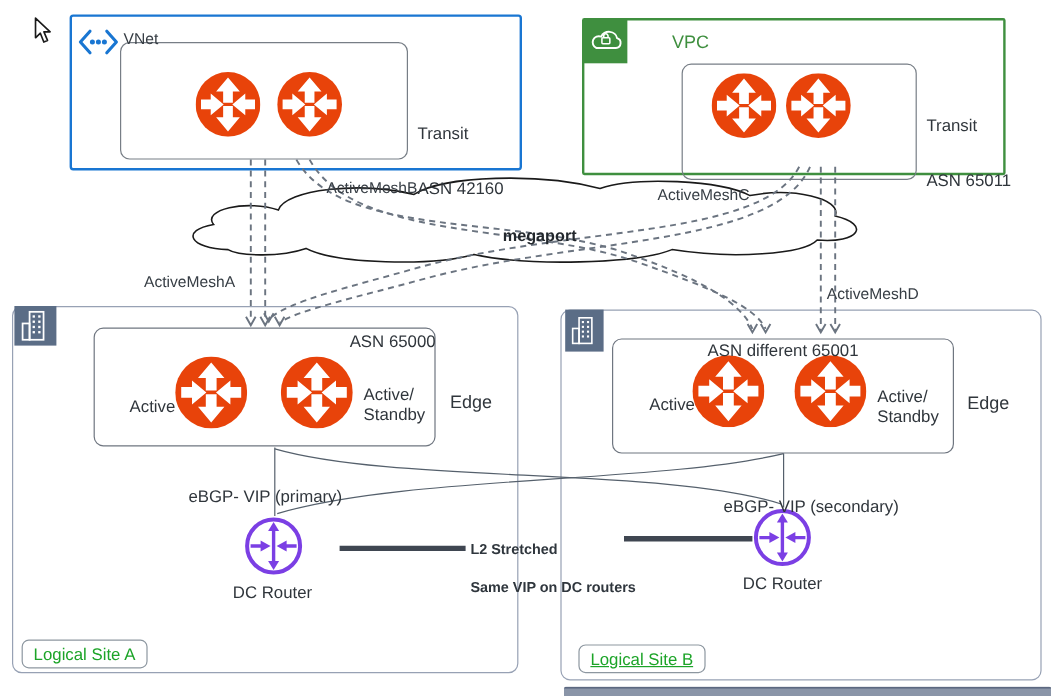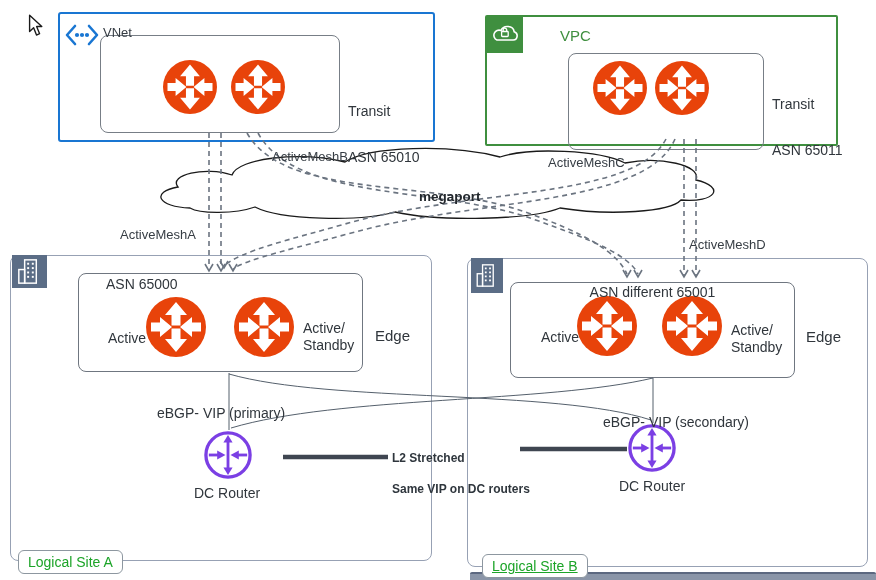--- a/index.html
+++ b/index.html
@@ -16,21 +16,21 @@
   .vpc-icon{left:486px;top:16px;width:37px;height:37px;z-index:3;position:absolute;}
   .vpc-inner{left:568px;top:53px;width:196px;height:97px;border:1px solid #777e86;border-radius:8px;}
   .site-box{border:1.5px solid #97a1b4;border-radius:8px;}
   .site-a{left:10px;top:255px;width:422px;height:306px;}
   .site-b{left:467px;top:258px;width:401px;height:309px;}
   .bld{position:absolute;z-index:3;background:#5b6d86;}
   .edge-inner{border:1px solid #6f7680;border-radius:8px;}
   .edge-a{left:78px;top:273px;width:285px;height:99px;}
   .edge-b{left:510px;top:282px;width:285px;height:96px;}
   .tag{position:absolute;z-index:3;border:1px solid #8d97a0;border-radius:6px;
-       padding:3px 9px;font-size:14px;color:#1ca428;background:#fff;margin-top:17px;}
+       padding:3px 9px;font-size:14px;color:#1ca428;background:#fff;}
   .green{color:#3f8f3f;}
   .l2lbl{font-size:12px;font-weight:bold;color:#2f363d;line-height:1.3;}
   .cursor{position:absolute;left:28px;top:14px;z-index:4;}
   .bottombar{position:absolute;left:470px;top:572px;width:406px;height:8px;z-index:1;
              background:#8a95a8;border-top:2px solid #5c6880;box-sizing:border-box;border-radius:2px 2px 0 0;}
 </style>
 </head>
 <body>
 
 <div class="stage">
@@ -176,35 +176,35 @@
 
     <use href="#dcr" x="203" y="430" width="50" height="50"></use>
     <use href="#dcr" x="627" y="423" width="50" height="50"></use>
   </svg>
 
   <div class="lbl sm" style="left:103px;top:25px;">VNet</div>
   <div class="lbl green" style="left:560px;top:27px;font-size:15px;">VPC</div>
 
   <div class="lbl" style="left:348px;top:77px;line-height:23px;">
     <div>Transit</div>
-    <div>ASN 65010</div>
+    <div>ASN 42160</div>
   </div>
   <div class="lbl" style="left:772px;top:70px;line-height:23px;">
     <div>Transit</div>
     <div>ASN 65011</div>
   </div>
 
   <div class="lbl bold" style="left:419px;top:189px;font-size:13.5px;color:#23282d;">megaport</div>
 
   <div class="lbl sm" style="left:120px;top:227px;">ActiveMeshA</div>
   <div class="lbl sm" style="left:272px;top:149px;">ActiveMeshB</div>
   <div class="lbl sm" style="left:548px;top:155px;">ActiveMeshC</div>
   <div class="lbl sm" style="left:689px;top:237px;">ActiveMeshD</div>
 
-  <div class="lbl" style="left:78px;top:276px;width:285px;text-align:left;margin-left:28px;">ASN 65000</div>
+  <div class="lbl" style="left:78px;top:276px;width:285px;text-align:right;">ASN 65000</div>
   <div class="lbl" style="left:108px;top:330px;">Active</div>
   <div class="lbl" style="left:303px;top:320px;">Active/
 Standby</div>
   <div class="lbl" style="left:375px;top:327px;font-size:15px;">Edge</div>
   <div class="lbl" style="left:157px;top:405px;">eBGP- VIP (primary)</div>
   <div class="lbl" style="left:194px;top:485px;">DC Router</div>
   <div class="tag" style="left:18px;top:533px;">Logical Site A</div>
 
   <div class="lbl" style="left:510px;top:284px;width:285px;text-align:center;">ASN different 65001</div>
   <div class="lbl" style="left:541px;top:329px;">Active</div>

